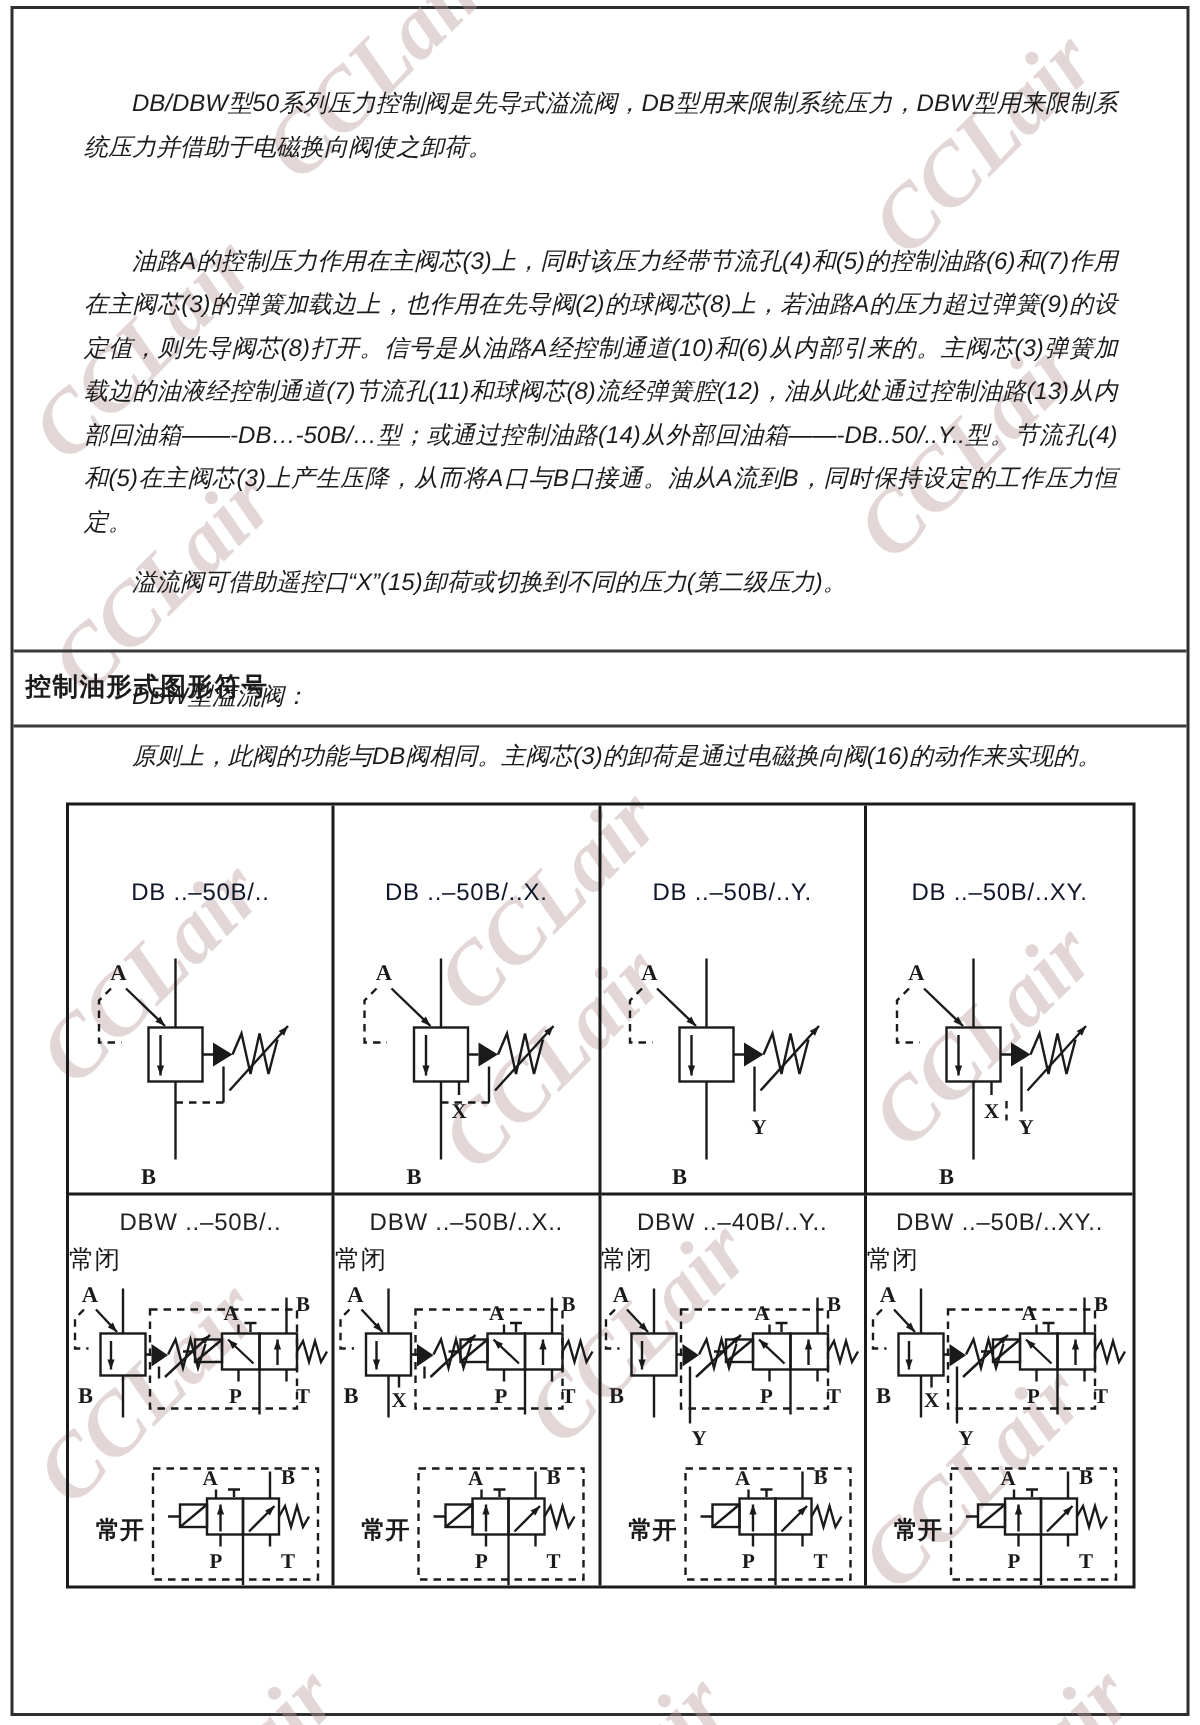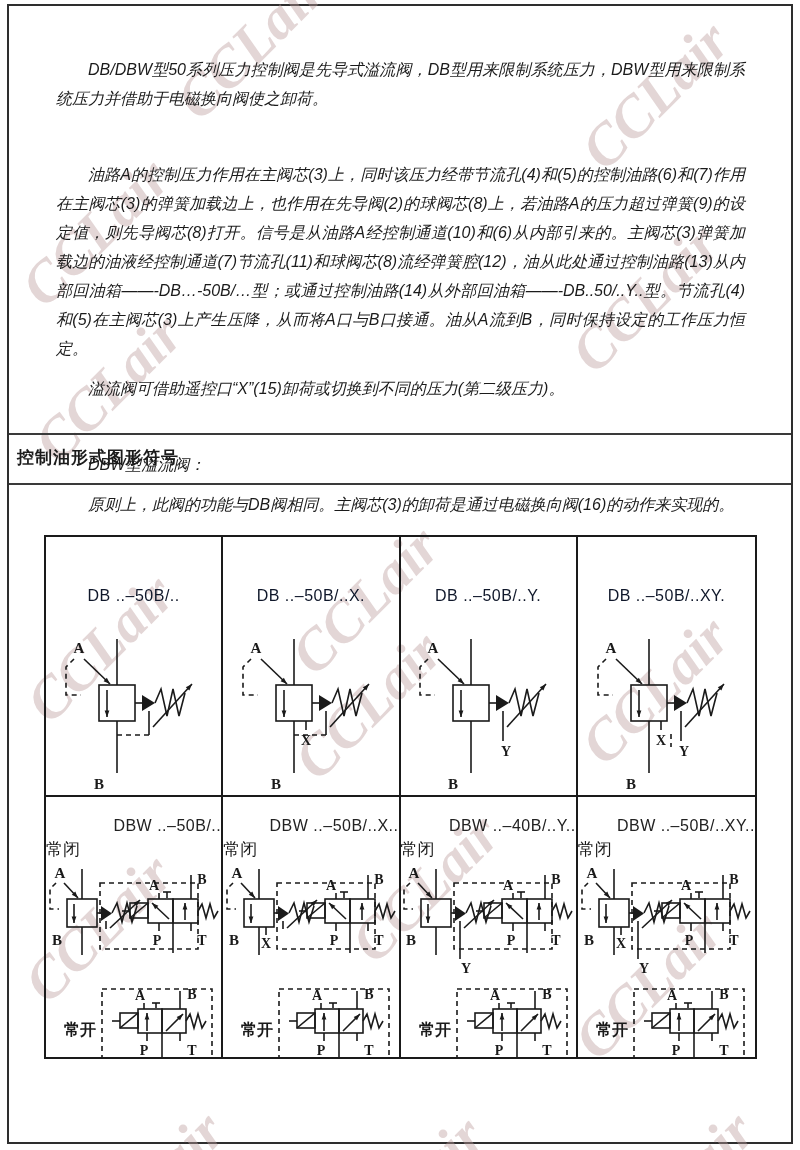--- a/index.html
+++ b/index.html
@@ -13,21 +13,21 @@
   .gap{height:25px;}
   .rule{position:absolute;left:9px;right:9px;height:2px;background:#3a3a3a;z-index:2;}
   .sec-head{position:absolute;left:17px;top:446px;font-size:17px;font-weight:bold;z-index:2;letter-spacing:1px;}
   .sym-table{position:absolute;left:44px;top:535px;width:713px;height:524px;z-index:2;
              border:2px solid #1a1a1a;box-sizing:border-box;display:grid;
              grid-template-columns:repeat(4,1fr);grid-template-rows:260px 1fr;background:transparent;}
   .cell{box-sizing:border-box;border-right:2px solid #1a1a1a;overflow:hidden;position:relative;}
   .cell.lastcol{border-right:none;}
   .cell.toprow{border-bottom:2px solid #1a1a1a;}
   .db-title{text-align:center;margin-top:50px;font-size:16px;letter-spacing:0.5px;color:#0f172a;}
-  .dbw-title{text-align:right;margin-top:20px;font-size:16px;letter-spacing:0.5px;color:#222;}
+  .dbw-title{text-align:center;margin-top:10px;font-size:16px;letter-spacing:0.5px;color:#222;}
   .nc-label{text-align:left;margin-top:3px;font-size:17px;color:#1b1b1b;}
   .sym{display:block;}
   .sym-db{margin:28px auto 0;}
   .sym-nc{margin:2px auto 0;}
   .sym-no{margin:4px 0 0 4px;}
   svg line,svg path,svg polyline,svg rect{stroke:#1a1a1a;stroke-width:1.6;fill:none;}
   svg path.d{stroke-dasharray:5,4;}
   svg polygon.f{fill:#1a1a1a;stroke:none;}
   svg text{fill:#1a1a1a;stroke:none;font-family:"Liberation Serif","DejaVu Serif",serif;font-weight:bold;font-size:14px;}
   svg text.big{font-size:15px;}

